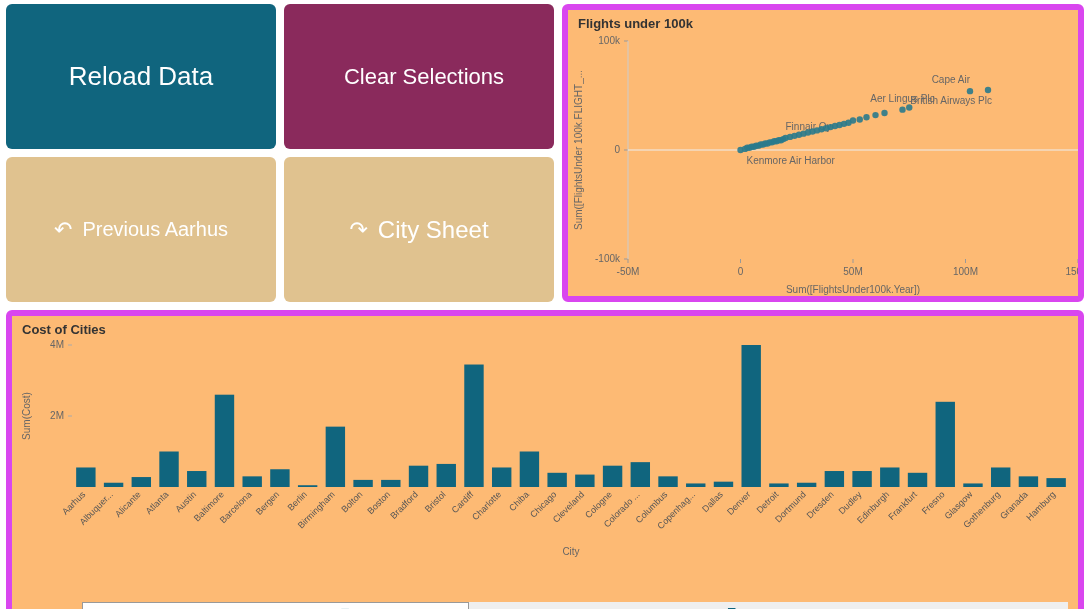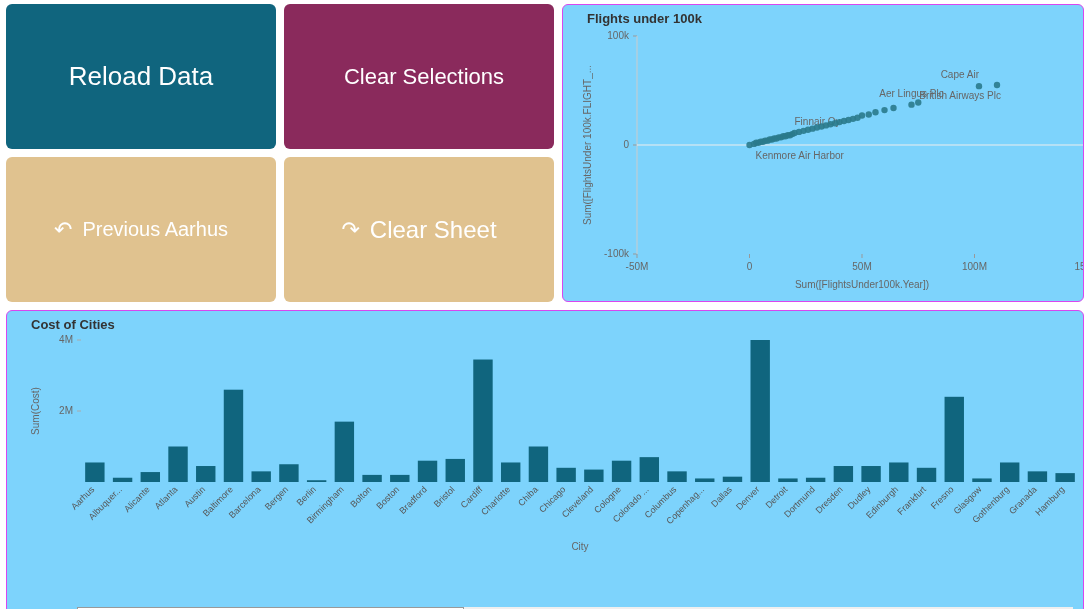--- a/index.html
+++ b/index.html
@@ -23,26 +23,25 @@
     user-select: none;
     text-align: center;
     padding: 0 10px;
   }
   .btn-reload { background: #10657e; }
   .btn-clear  { background: #8a2a5c; font-size: 22px; padding-left: 20px; }
   .btn-prev   { background: #e0c28f; font-size: 20px; }
   .btn-next   { background: #e0c28f; font-size: 24px; }
   .btn-prev .ico, .btn-next .ico { margin-right: 10px; font-size: 22px; }
   .panel {
-    border: 1px solid #d946ef;
+    border: 6px solid #d946ef;
     border-radius: 6px;
-    background: #7dd3fc;
+    background: #fdba74;
     position: relative;
     overflow: hidden;
-    padding-left: 14px;
   }
   .panel-title {
     font-weight: 700;
     font-size: 13px;
     padding: 6px 10px 0 10px;
     color: #333;
   }
   .scatter-panel { grid-column: 3; grid-row: 1 / span 2; }
   .cost-panel { grid-column: 1 / span 3; grid-row: 3; height: 338px; }
 
@@ -151,21 +150,21 @@
       </svg>
   </div>
 
   <div class="btn-tile btn-prev">
     <span class="ico">↶</span>
     <span>Previous Aarhus</span>
   </div>
 
   <div class="btn-tile btn-next">
     <span class="ico">↷</span>
-    <span>Clear Sheet</span>
+    <span>City Sheet</span>
   </div>
 
   <div class="panel cost-panel">
     <div class="panel-title">Cost of Cities</div>
     <svg id="bar" class="bar-svg" width="1068" height="220">
         <text x="52" y="11" text-anchor="end" font-size="10" fill="#666">4M</text>
         <line x1="56" x2="60" y1="8" y2="8" stroke="#aaa"></line>
         <text x="52" y="82" text-anchor="end" font-size="10" fill="#666">2M</text>
         <line x1="56" x2="60" y1="79" y2="79" stroke="#aaa"></line>
         <text transform="translate(18 79) rotate(-90)" text-anchor="middle" class="yaxis-label">Sum(Cost)</text>

